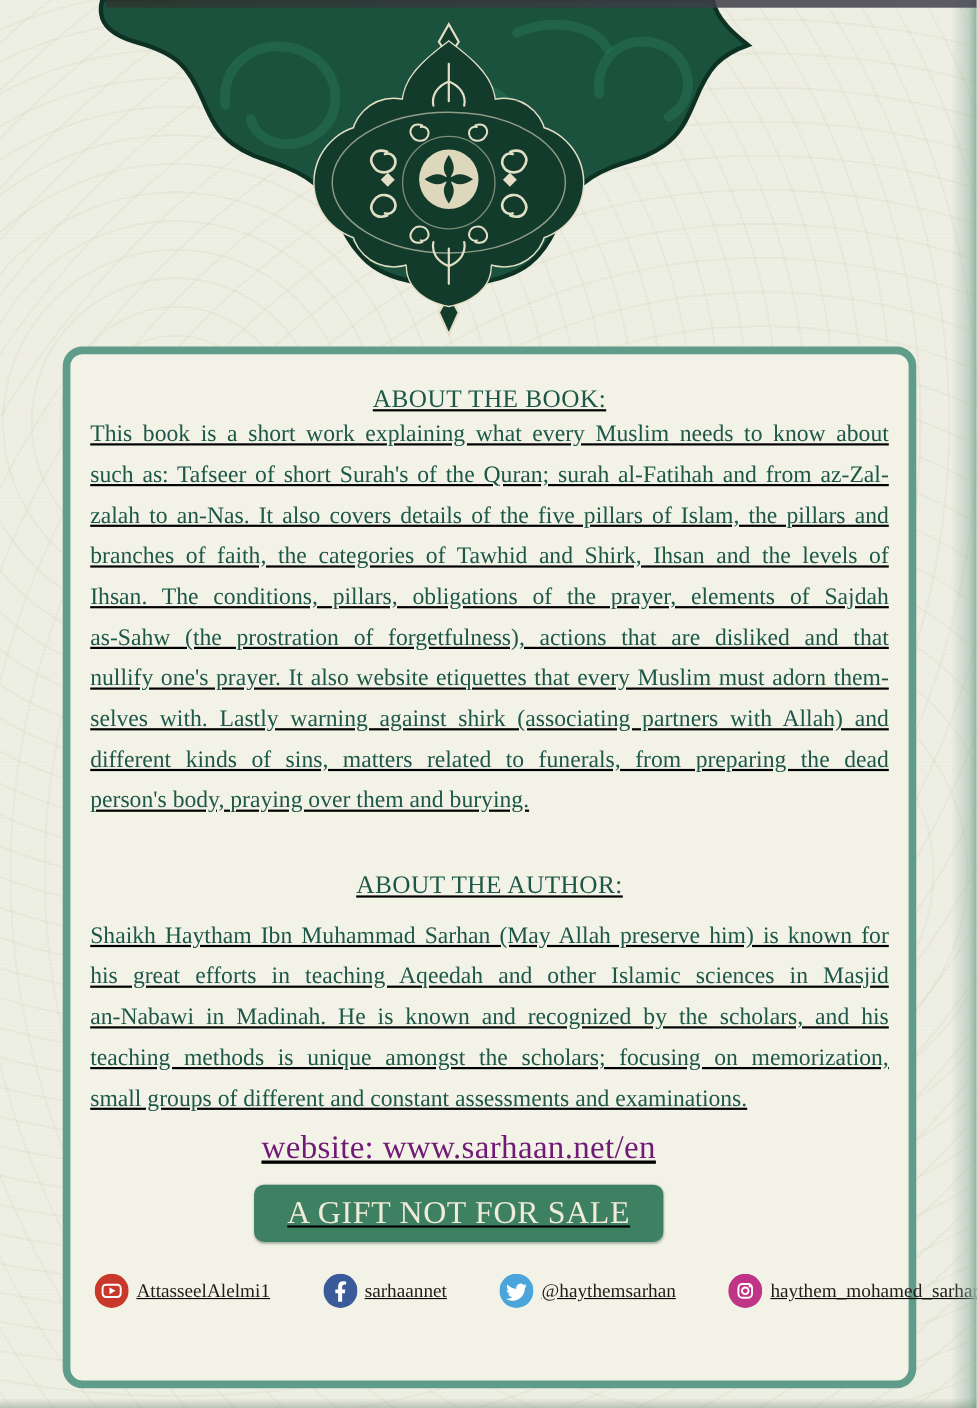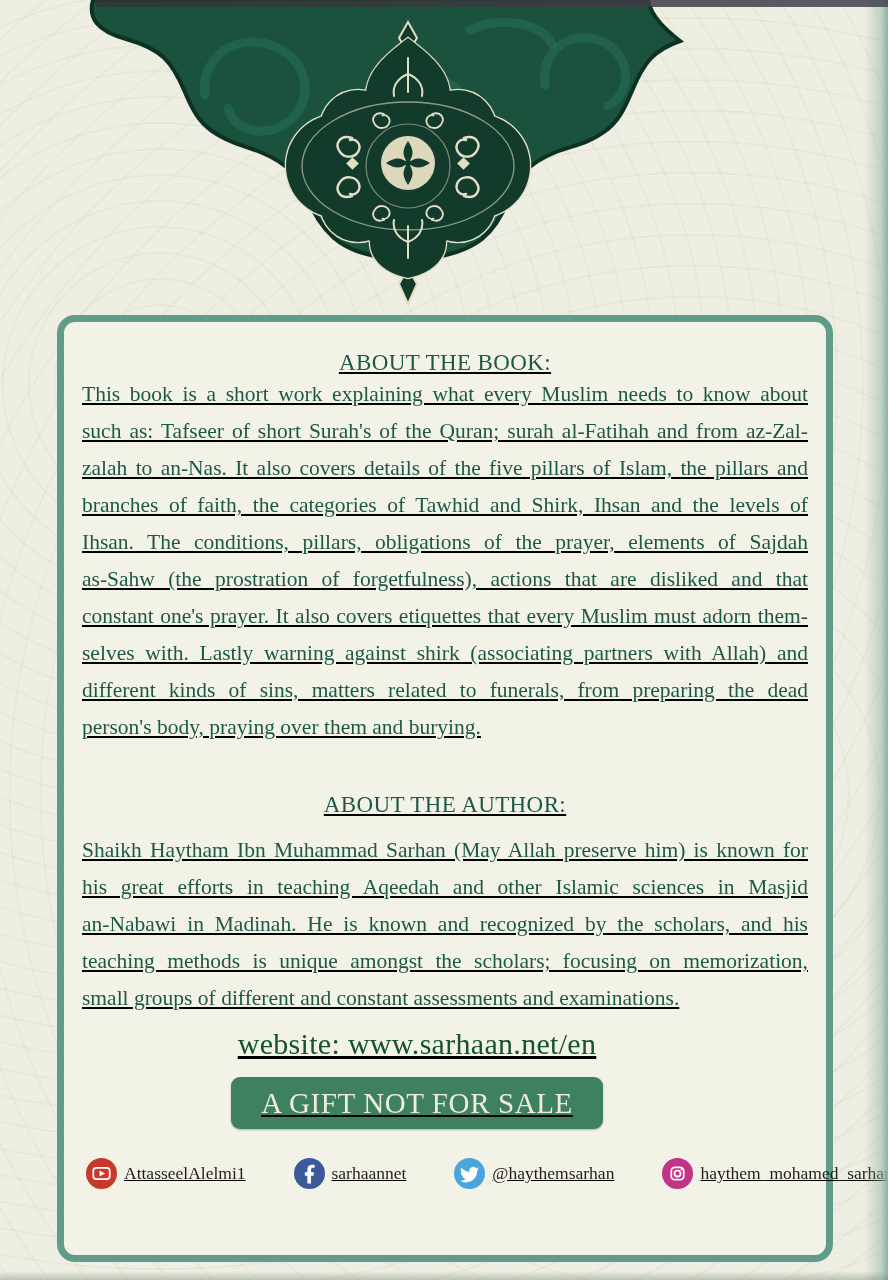--- a/index.html
+++ b/index.html
@@ -29,21 +29,21 @@
     margin:14px 0 0 0; text-align:center; font-size:23px; font-weight:normal;
     letter-spacing:.4px; color:#1d5847;
   }
   .sec-title.author{margin-top:46px;}
   .para{color:#1d5847; font-size:21.5px; line-height:37px;}
   .para.author{margin-top:14px;}
   .tline{text-align:justify; text-align-last:justify; white-space:normal;}
   .para .tline:last-child{text-align-last:left;}
   .website{
     margin-top:10px; text-align:center; transform:translateX(-28px);
-    font-size:30px; color:#14532d; letter-spacing:.3px;
+    font-size:30px; color:#701a75; letter-spacing:.3px;
   }
   .gift{
     width:372px; height:52px; margin:16px auto 0 auto; transform:translateX(-28px);
     background:#3e8062; border-radius:9px; display:flex; align-items:center; justify-content:center;
     color:#f0ecd9; font-size:29px; letter-spacing:.6px; box-shadow:0 1px 2px rgba(30,60,45,.35);
   }
   .social{
     margin-top:29px; display:flex; justify-content:space-between; align-items:flex-start;
     padding:0 4px;
     gap:48px;
@@ -148,21 +148,21 @@
 
     <h2 class="sec-title">ABOUT THE BOOK:</h2>
     <div class="para">
 
     <div class="tline">This book is a short work explaining what every Muslim needs to know about</div>
         <div class="tline">such as: Tafseer of short Surah's of the Quran; surah al-Fatihah and from az-Zal-</div>
         <div class="tline">zalah to an-Nas. It also covers details of the five pillars of Islam, the pillars and</div>
         <div class="tline">branches of faith, the categories of Tawhid and Shirk, Ihsan and the levels of</div>
         <div class="tline">Ihsan. The conditions, pillars, obligations of the prayer, elements of Sajdah</div>
         <div class="tline">as-Sahw (the prostration of forgetfulness), actions that are disliked and that</div>
-        <div class="tline">constant one's prayer. It also covers etiquettes that every Muslim must adorn them-</div>
+        <div class="tline">nullify one's prayer. It also website etiquettes that every Muslim must adorn them-</div>
         <div class="tline">selves with. Lastly warning against shirk (associating partners with Allah) and</div>
         <div class="tline">different kinds of sins, matters related to funerals, from preparing the dead</div>
         <div class="tline">person's body, praying over them and burying.</div>
       </div>
 
     <h2 class="sec-title author">ABOUT THE AUTHOR:</h2>
     <div class="para author">
 
     <div class="tline">Shaikh Haytham Ibn Muhammad Sarhan (May Allah preserve him) is known for</div>
         <div class="tline">his great efforts in teaching Aqeedah and other Islamic sciences in Masjid</div>

